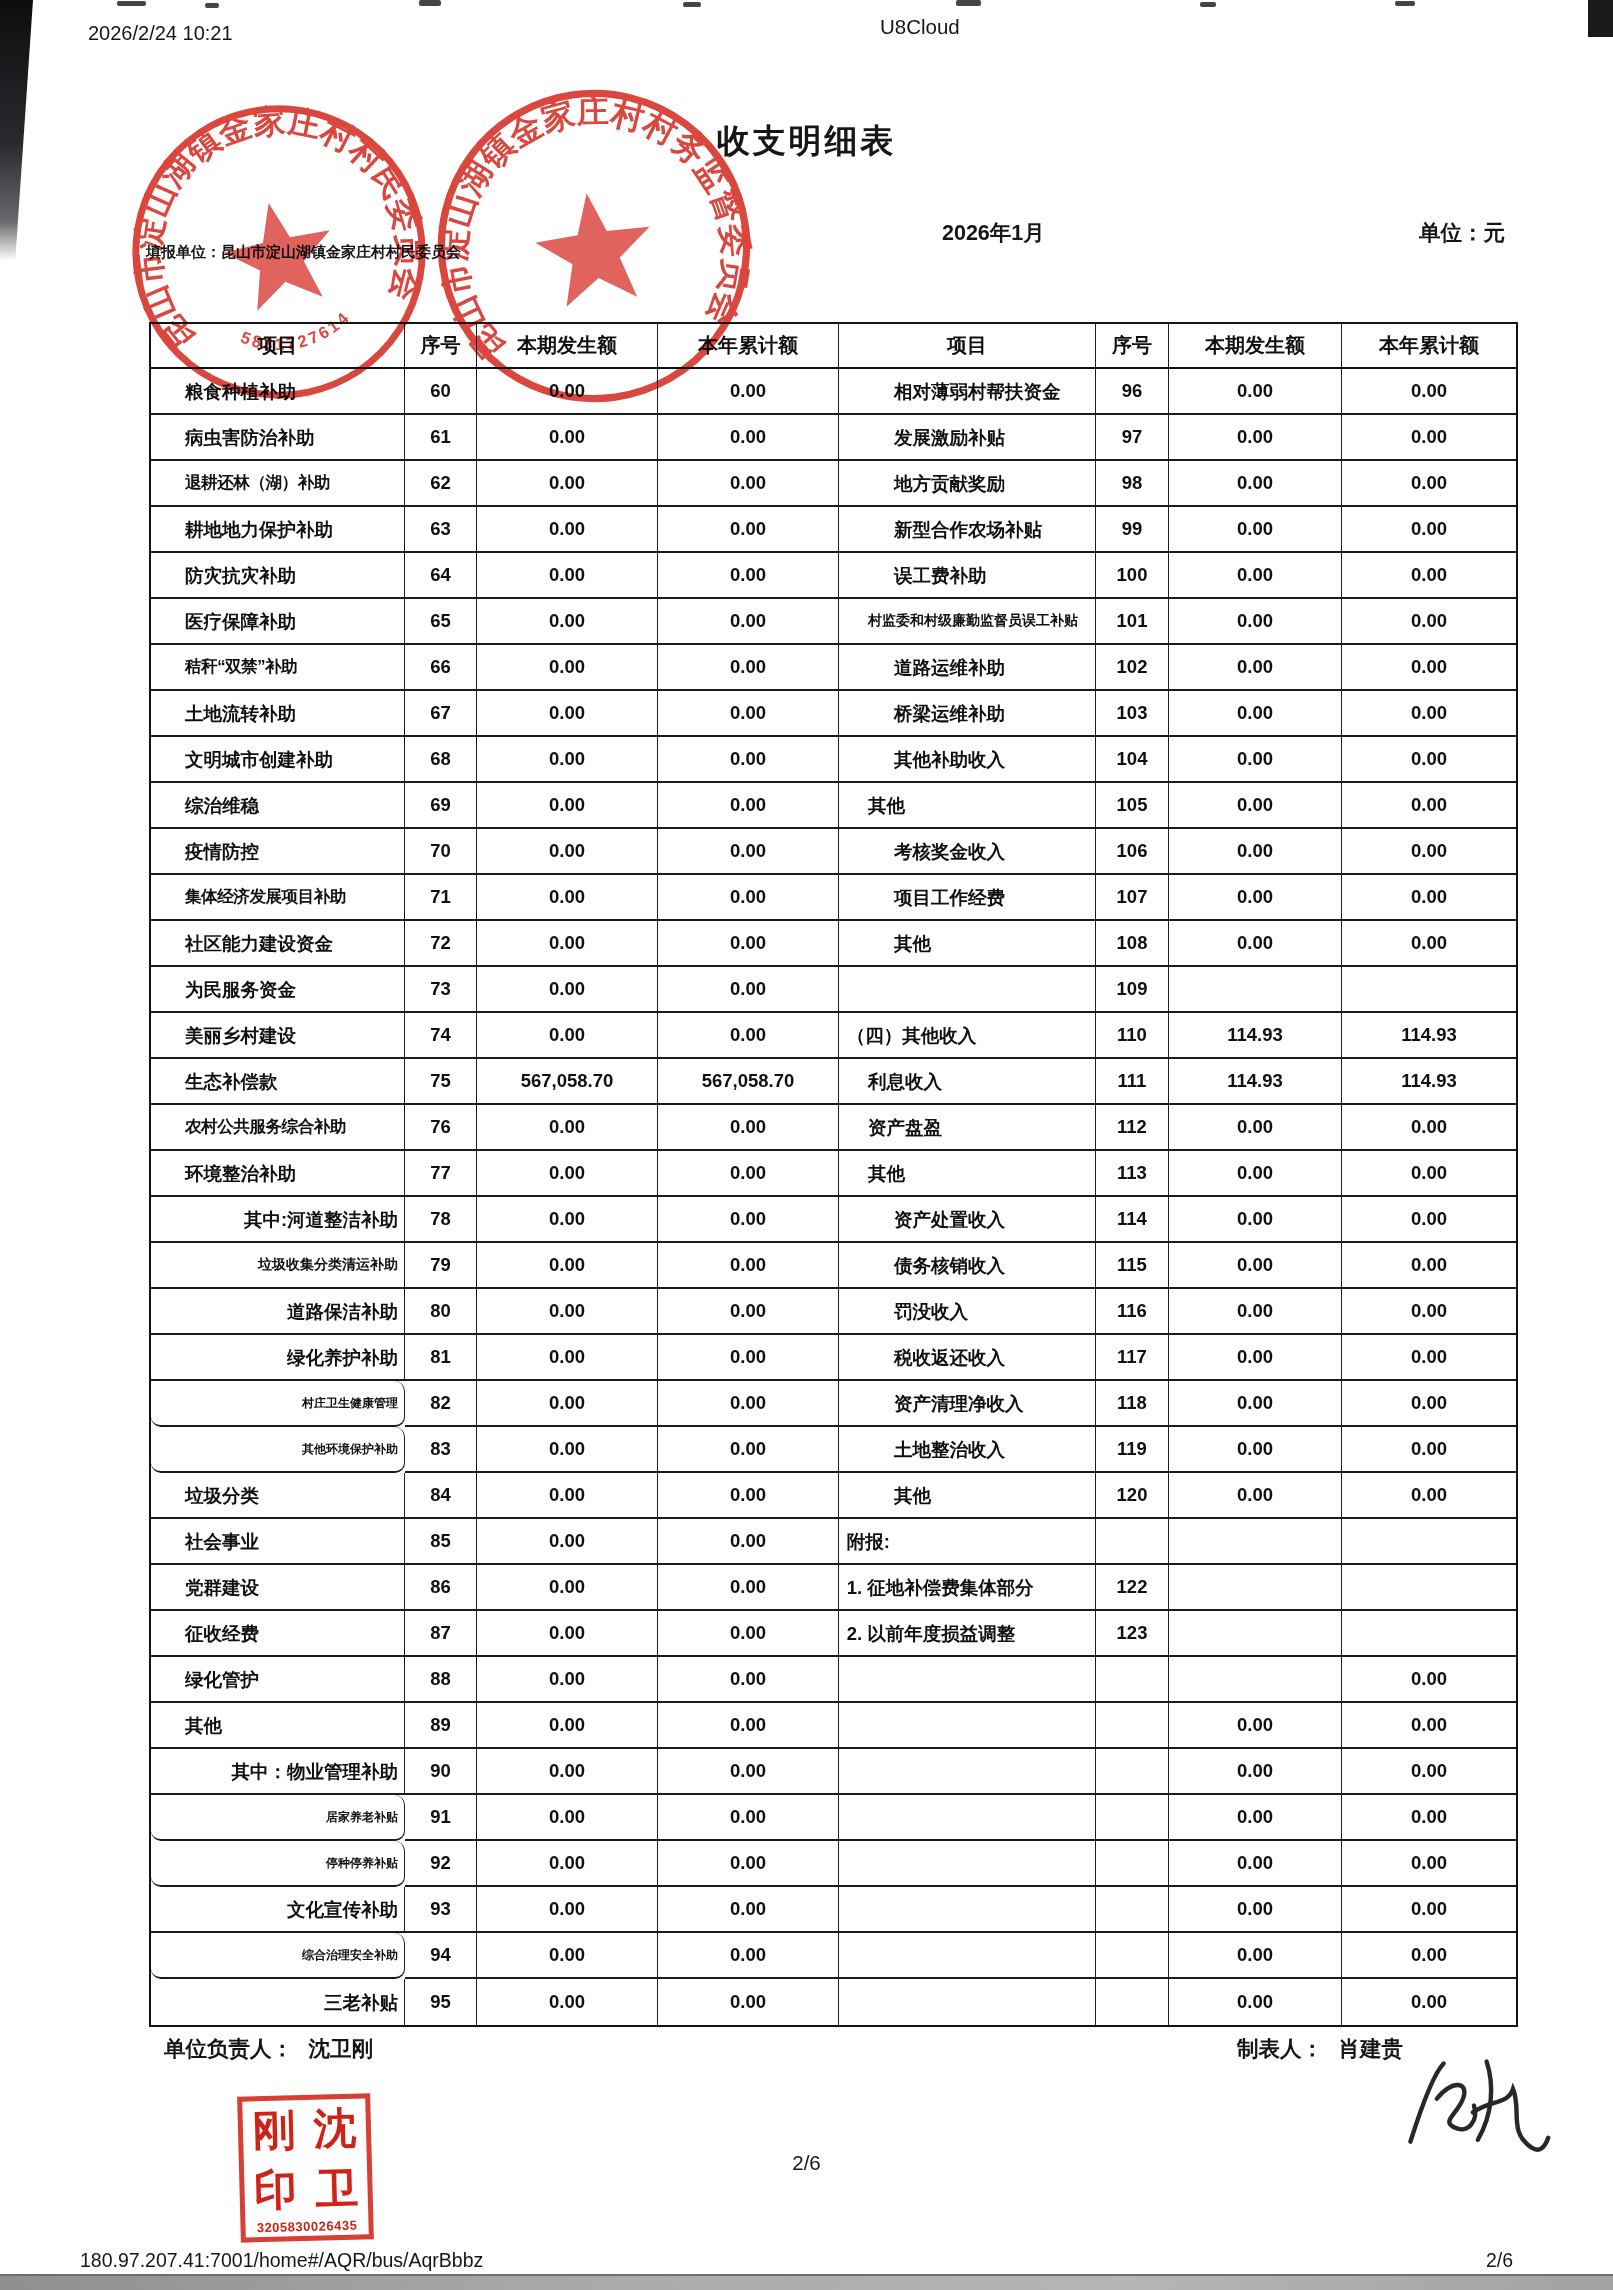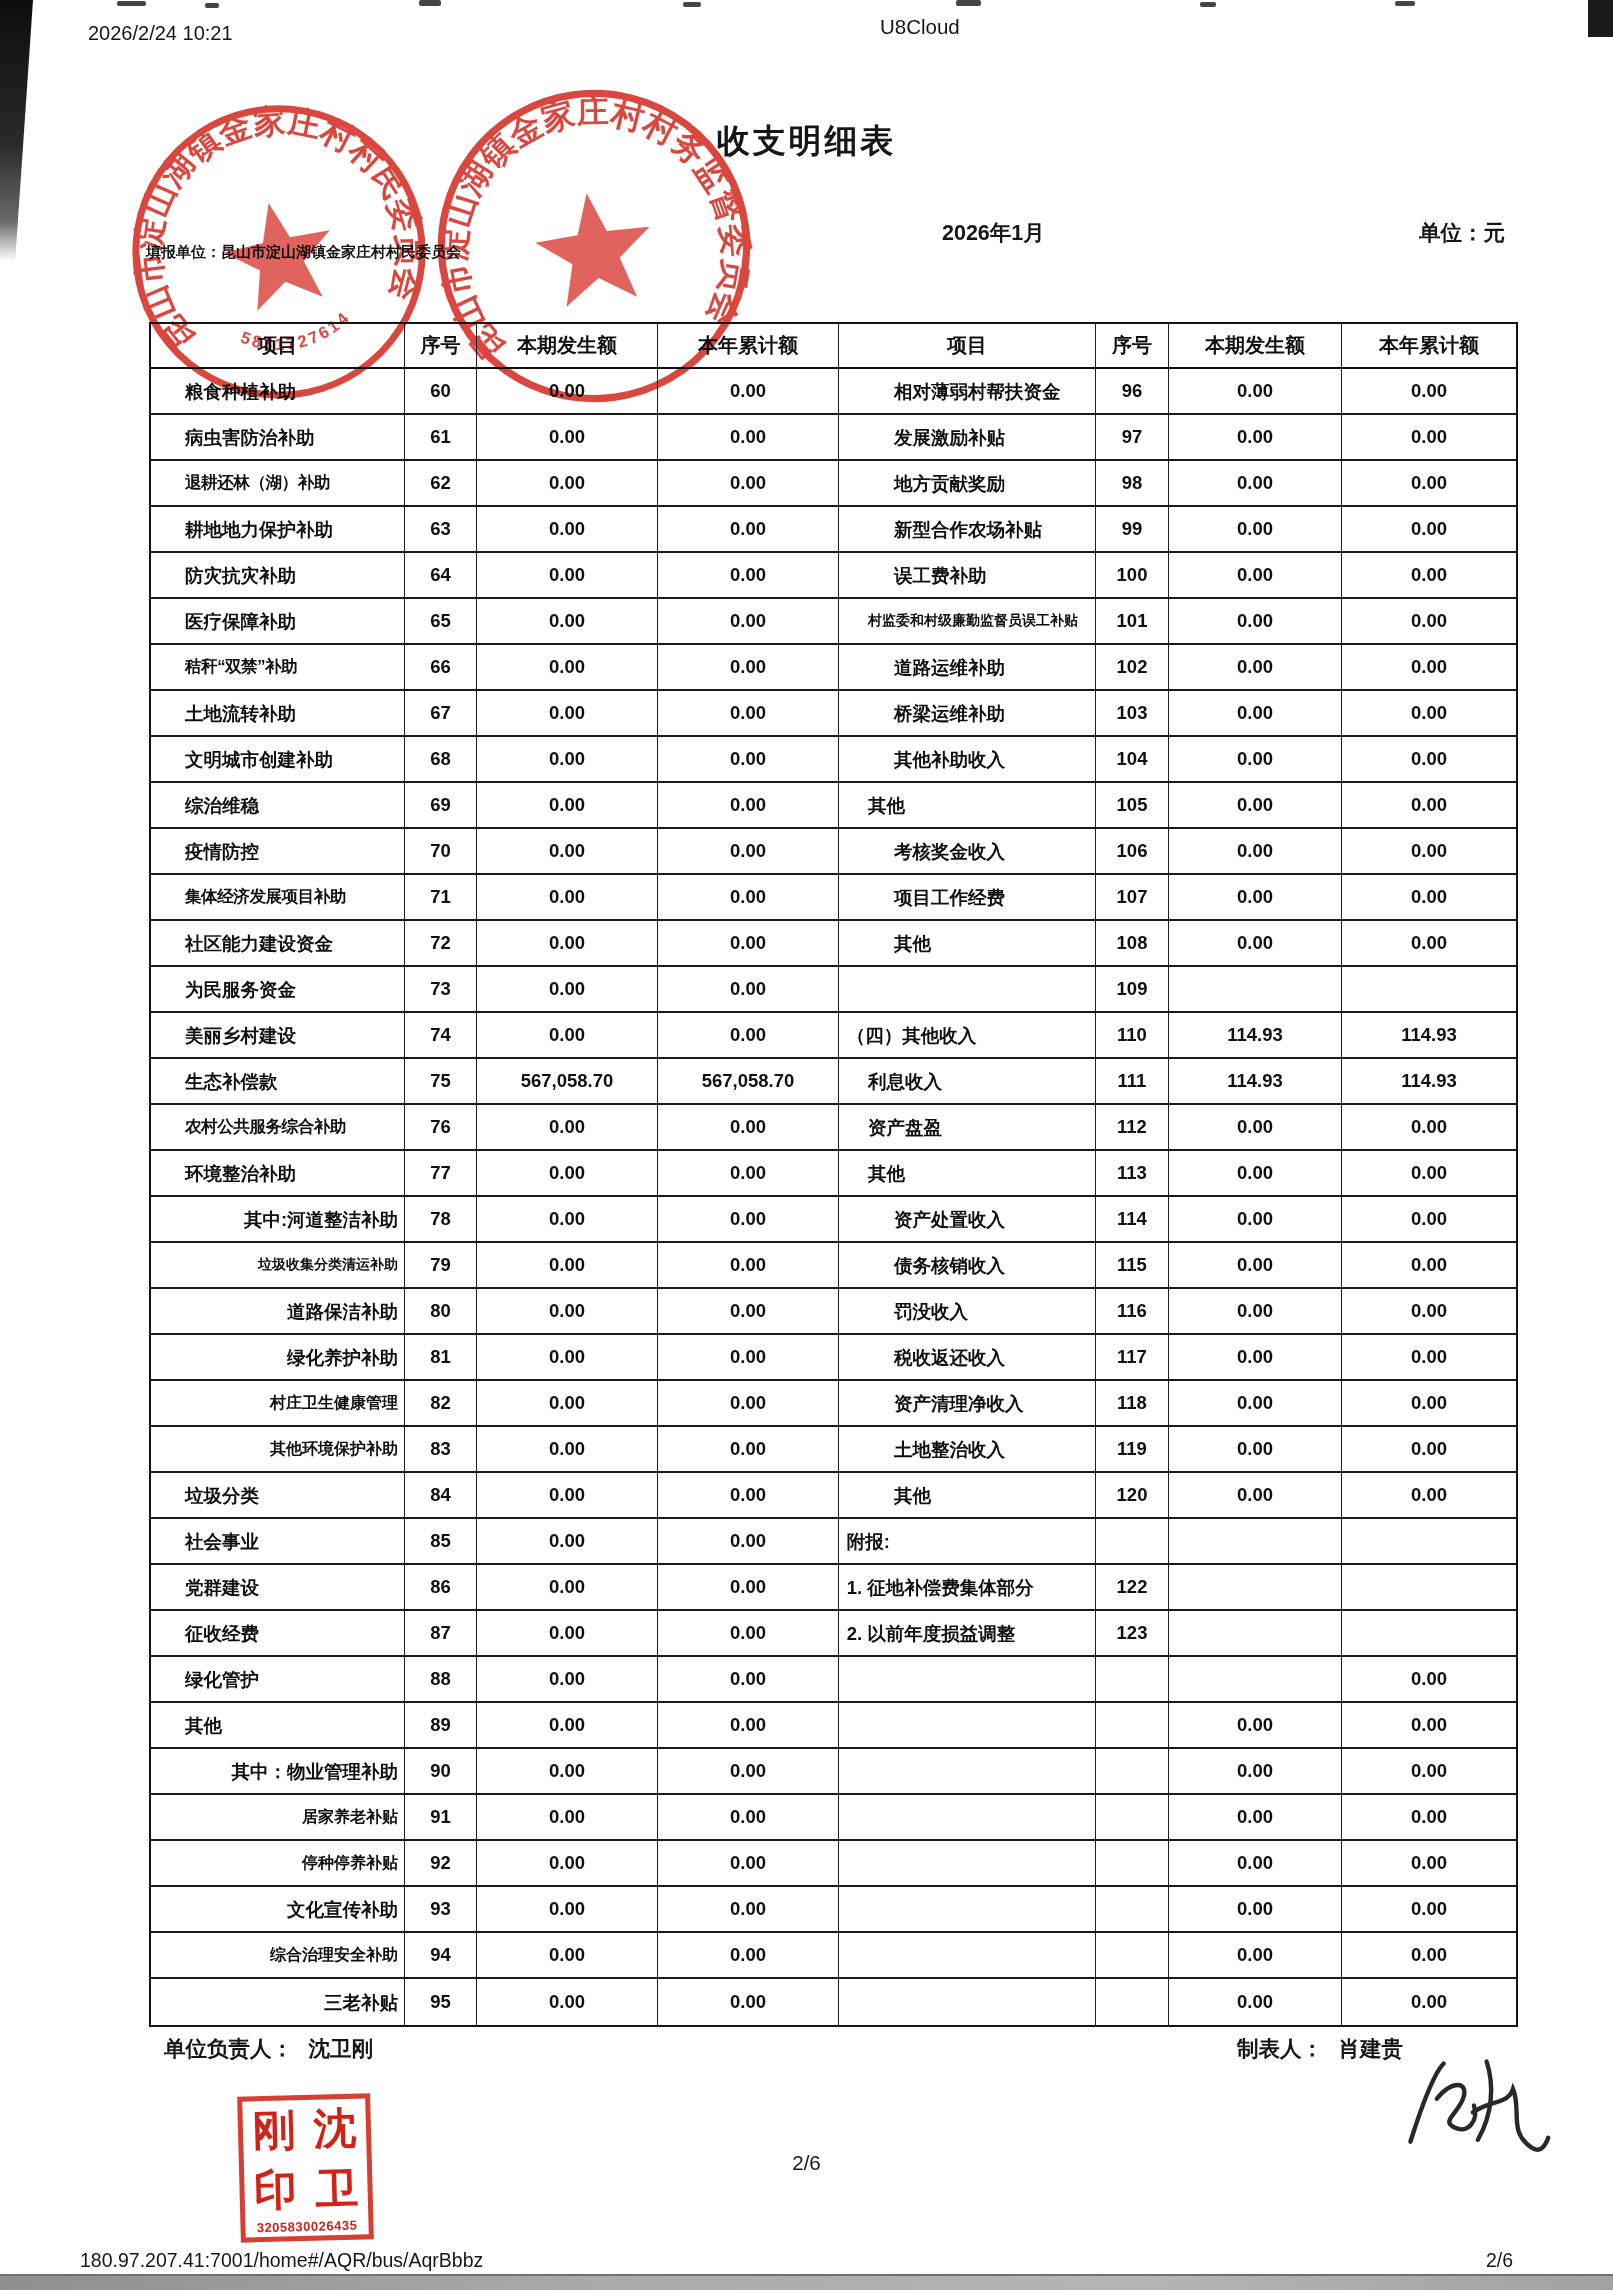--- a/index.html
+++ b/index.html
@@ -38,21 +38,21 @@
   .c:nth-child(8n){border-right:none;}
   .c:nth-last-child(-n+8){border-bottom:none;}
   .hc{font-size:20px;font-weight:700;border-bottom:2.9px solid #101010;}
   .item{justify-content:flex-start;}
   .i0{padding-left:7.8px;}
   .i1{padding-left:29px;}
   .i2{padding-left:55px;}
   .i3{padding-left:34px;}
   .ra{justify-content:flex-end;padding-right:5.9px;padding-left:18px;}
   .sm{font-size:14px;}
-  .sm2{font-size:16px;}
+  .sm2{font-size:12px;border-radius:10px;}
   .fit{font-size:16.6px;letter-spacing:-0.5px;}
 
   
   .stamp{position:absolute;z-index:5;mix-blend-mode:multiply;opacity:.85;}
   .stampL{left:127px;top:100px;width:304px;height:304px;transform:rotate(-12deg);}
   .stampR{left:432px;top:84px;width:324px;height:324px;transform:rotate(-8deg);}
 
   
   .seal{
     position:absolute;left:239px;top:2095px;width:133px;height:146px;z-index:5;

